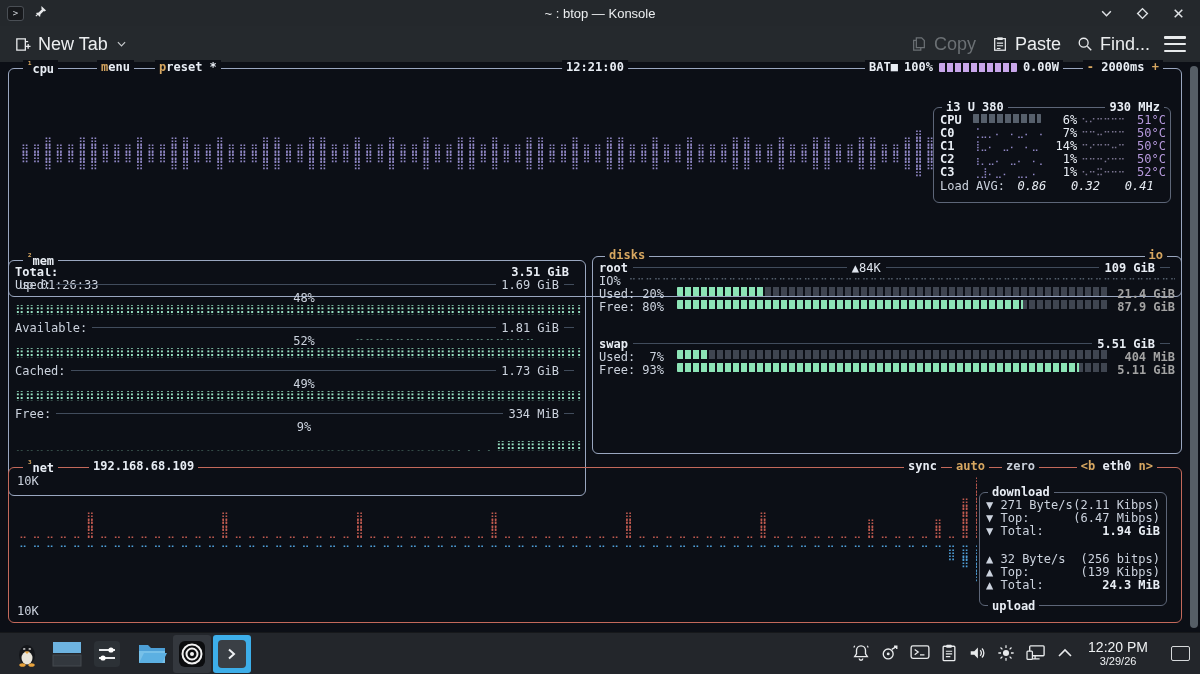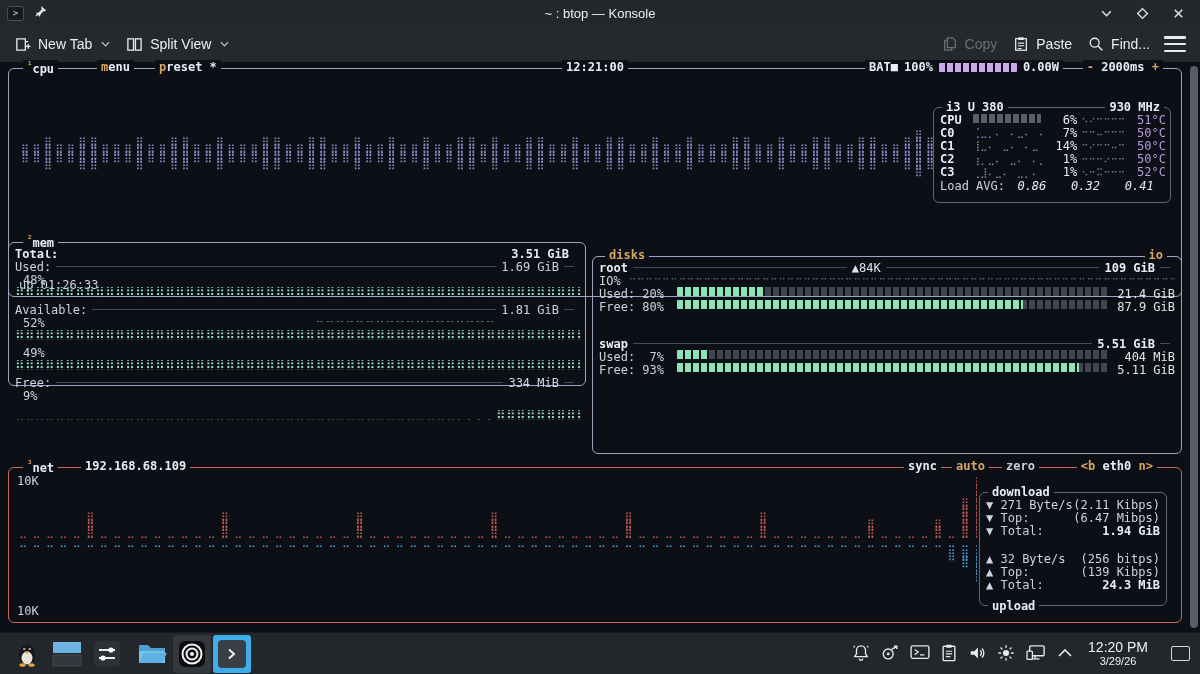--- a/index.html
+++ b/index.html
@@ -11,21 +11,21 @@
     display:flex; align-items:center; color:#e6e8ea; font-size:13px; }
   .titlebar .tb-left { display:flex; align-items:center; gap:10px; padding-left:7px; width:220px; }
   .titlebar .tb-title { flex:1; text-align:center; color:#eceef0; }
   .titlebar .tb-right { width:220px; display:flex; justify-content:flex-end; gap:20px; padding-right:14px; }
   .winbtn { width:16px; height:16px; display:flex; align-items:center; justify-content:center; cursor:default; }
   .winbtn svg { display:block; }
   .appicon { width:17px; height:15px; background:#17191c; border:1px solid #4a4f55; border-radius:3px;
     color:#cfd4d8; font-family:"DejaVu Sans Mono",monospace; font-size:9px; line-height:13px; text-align:center; }
 
   .toolbar { position:absolute; top:26px; left:0; right:0; height:36px; background:#25292d;
-    display:flex; align-items:center; color:#eceef0; font-size:14px;justify-content:flex-end; }
+    display:flex; align-items:center; color:#eceef0; font-size:18px;justify-content:flex-end; }
   .tool { display:flex; align-items:center; gap:7px; padding:0 8px; height:30px; border-radius:3px; }
   .tool svg { display:block; }
   .caret { margin-left:2px; }
   .toolbar .spacer { flex:1; }
   .tool.disabled { color:#6b7074; }
   .hamburger { width:22px; height:16px; display:flex; flex-direction:column; justify-content:space-between; margin:0 14px 0 6px; }
   .hamburger div { height:2.5px; background:#e8eaec; border-radius:1px; }
 
   
   .terminal { position:absolute; top:62px; left:0; right:0; height:570px; background:#0c0f16;
@@ -67,21 +67,21 @@
   
   .memline { display:flex; align-items:center; height:13px; padding:0 6px; }
   .mempct { padding:0 0 0 14px; height:13px; color:#ccd3de; }
   .memgraph { position:relative; height:15px; margin:1px 6px 1px 6px; }
 
   
   .dline { display:flex; align-items:center; height:13px; padding:0 6px; }
   .dmrow { display:flex; align-items:flex-start; height:13px; padding:0 6px; gap:4px; }
   .dmrow .dlab { width:74px; white-space:pre; }
   .dmrow .dmeter { flex:1; }
-  .dmrow .dval { width:62px; text-align:right; font-weight:normal; color:#e5e5e5; }
+  .dmrow .dval { width:62px; text-align:right; font-weight:bold; color:#a3a3a3; }
 
   
   .netrow { display:flex; justify-content:space-between; height:13.2px; font-size:12px; padding:0 6px; white-space:nowrap; }
 
   
   .scrollbar { position:absolute; right:1px; top:2px; bottom:2px; width:10px; }
   .scrollbar .thumb { position:absolute; left:1px; right:1px; top:2px; bottom:2px; background:#565e66; border-radius:4px; }
 
   
   .taskbar { position:absolute; bottom:0; left:0; right:0; height:42px; background:#23262b; border-top:1px solid #16181b;
@@ -140,34 +140,20 @@
           <path d="M12.5 11h5M15 8.5v5" stroke="#e8eaec" stroke-width="1.4"></path>
         </svg>
     </span>
     <span>New Tab</span>
     <span class="caret">
       <svg width="9" height="6" viewBox="0 0 10 6">
           <path d="M1 1l4 4 4-4" fill="none" stroke="#c7cacd" stroke-width="1.3"></path>
         </svg>
     </span>
   </div>
-  <div class="tool">
-    <span>
-      <svg width="17" height="17" viewBox="0 0 18 18">
-          <rect x="2" y="3" width="6" height="12" fill="none" stroke="#e8eaec" stroke-width="1.4"></rect>
-          <rect x="10" y="3" width="6" height="12" fill="none" stroke="#e8eaec" stroke-width="1.4"></rect>
-        </svg>
-    </span>
-    <span>Split View</span>
-    <span class="caret">
-      <svg width="9" height="6" viewBox="0 0 10 6">
-          <path d="M1 1l4 4 4-4" fill="none" stroke="#c7cacd" stroke-width="1.3"></path>
-        </svg>
-    </span>
-  </div>
   <div class="spacer"></div>
   <div class="tool disabled">
     <span>
       <svg width="16" height="16" viewBox="0 0 18 18">
           <path d="M6 2h6l3 3v8h-9z" fill="none" stroke="#6b7074" stroke-width="1.4"></path>
           <path d="M6 5H3v11h8v-3" fill="none" stroke="#6b7074" stroke-width="1.4"></path>
         </svg>
     </span>
     <span>Copy</span>
   </div>
@@ -277,21 +263,21 @@
               <span>0.32</span>
               <span>0.41</span>
           </span>
         </div>
       </div>
     </div>
 
     <div style="position:absolute; left:10px; bottom:4px;">up 01:26:33</div>
   </div>
 
-  <div class="box" style="left:8px; top:180px; width:578px; height:144px;">
+  <div class="box" style="left:8px; top:198px; width:578px; height:236px;text-align:center;">
     <span class="chip" style="left:14px;"><span class="ylw sup">²</span><span>mem</span></span>
     <div style="padding-top:4px;">
       <div class="memline">
         <span class="wb">Total:</span>
           <span style="flex:1;"></span>
           <span class="wb">3.51 GiB</span>
           <span style="width:10px;"></span>
       </div>
       <div class="memline">
         <span>Used:</span>
@@ -307,20 +293,26 @@
         <span>Available:</span>
           <span class="leader"></span>
           <span>1.81 GiB</span>
           <span class="leader short"></span>
       </div>
       <div class="mempct">52%</div>
       <div class="memgraph">
         <div class="graph g-mint" style="left:300px; top:-9px; width:260px; opacity:.7;">⠉⠉⠉⠉⠉⠉⠉⠉⠉⠉⠉⠉⠉⠉⠉⠉⠉⠉</div>
         <div class="graph g-mint" style="left:0; top:0; width:566px;">⣿⣿⣿⣿⣿⣿⣿⣿⣿⣿⣿⣿⣿⣿⣿⣿⣿⣿⣿⣿⣿⣿⣿⣿⣿⣿⣿⣿⣿⣿⣿⣿⣿⣿⣿⣿⣿⣿⣿⣿⣿⣿⣿⣿⣿⣿⣿⣿⣿⣿⣿⣿⣿⣿⣿⣿⣿⣿⣿⣿⣿⣿⣿⣿⣿⣿⣿⣿⣿⣿⣿⣿</div>
       </div>
+      <div class="memline">
+        <span>Cached:</span>
+          <span class="leader"></span>
+          <span>1.73 GiB</span>
+          <span class="leader short"></span>
+      </div>
       <div class="mempct">49%</div>
       <div class="memgraph">
           <div class="graph g-mint" style="left:0; top:0; width:566px;">⣿⣿⣿⣿⣿⣿⣿⣿⣿⣿⣿⣿⣿⣿⣿⣿⣿⣿⣿⣿⣿⣿⣿⣿⣿⣿⣿⣿⣿⣿⣿⣿⣿⣿⣿⣿⣿⣿⣿⣿⣿⣿⣿⣿⣿⣿⣿⣿⣿⣿⣿⣿⣿⣿⣿⣿⣿⣿⣿⣿⣿⣿⣿⣿⣿⣿⣿⣿⣿⣿⣿⣿</div>
         </div>
       <div class="memline">
         <span>Free:</span>
           <span class="leader"></span>
           <span>334 MiB</span>
           <span class="leader short"></span>
       </div>
@@ -380,21 +372,21 @@
         <div class="dmeter meter">
             <span class="fill" style="width: 93%;"></span>
           </div>
         <span class="dval">5.11 GiB</span>
       </div>
     </div>
   </div>
 
   <div class="box netb" style="left:8px; top:405px; width:1174px; height:156px;">
     <span class="chip" style="left:14px;"><span class="ylw sup">³</span><span>net</span></span>
-    <span class="chip" style="left:72px;">192.168.68.109</span>
+    <span class="chip" style="left:80px;">192.168.68.109</span>
     <span class="chip" style="right:240px;">sync</span>
     <span class="chip ylw" style="right:192px;">auto</span>
     <span class="chip" style="right:142px; color:#c8cfd9;">zero</span>
     <span class="chip" style="right:24px;"><span class="ylw">&lt;b</span><span> eth0 </span><span class="ylw">n&gt;</span></span>
 
     <div style="position:absolute; left:8px; top:6px;">10K</div>
     <div style="position:absolute; left:8px; bottom:4px;">10K</div>
 
     <div class="graph g-red" style="left:10px; top:8px; width:958px; height:66px; display:flex; flex-direction:column; justify-content:flex-end;">⠀⠀⠀⠀⠀⠀⠀⠀⠀⠀⠀⠀⠀⠀⠀⠀⠀⠀⠀⠀⠀⠀⠀⠀⠀⠀⠀⠀⠀⠀⠀⠀⠀⠀⠀⠀⠀⠀⠀⠀⠀⠀⠀⠀⠀⠀⠀⠀⠀⠀⠀⠀⠀⠀⠀⠀⠀⠀⠀⠀⠀⠀⠀⠀⠀⠀⠀⠀⠀⠀⠀⣿⣿⠀⠀⠀⠀⠀
 ⠀⠀⠀⠀⠀⠀⠀⠀⠀⠀⠀⠀⠀⠀⠀⠀⠀⠀⠀⠀⠀⠀⠀⠀⠀⠀⠀⠀⠀⠀⠀⠀⠀⠀⠀⠀⠀⠀⠀⠀⠀⠀⠀⠀⠀⠀⠀⠀⠀⠀⠀⠀⠀⠀⠀⠀⠀⠀⠀⠀⠀⠀⠀⠀⠀⠀⠀⠀⠀⠀⠀⣿⣿⠀⠀⠀⠀⠀

